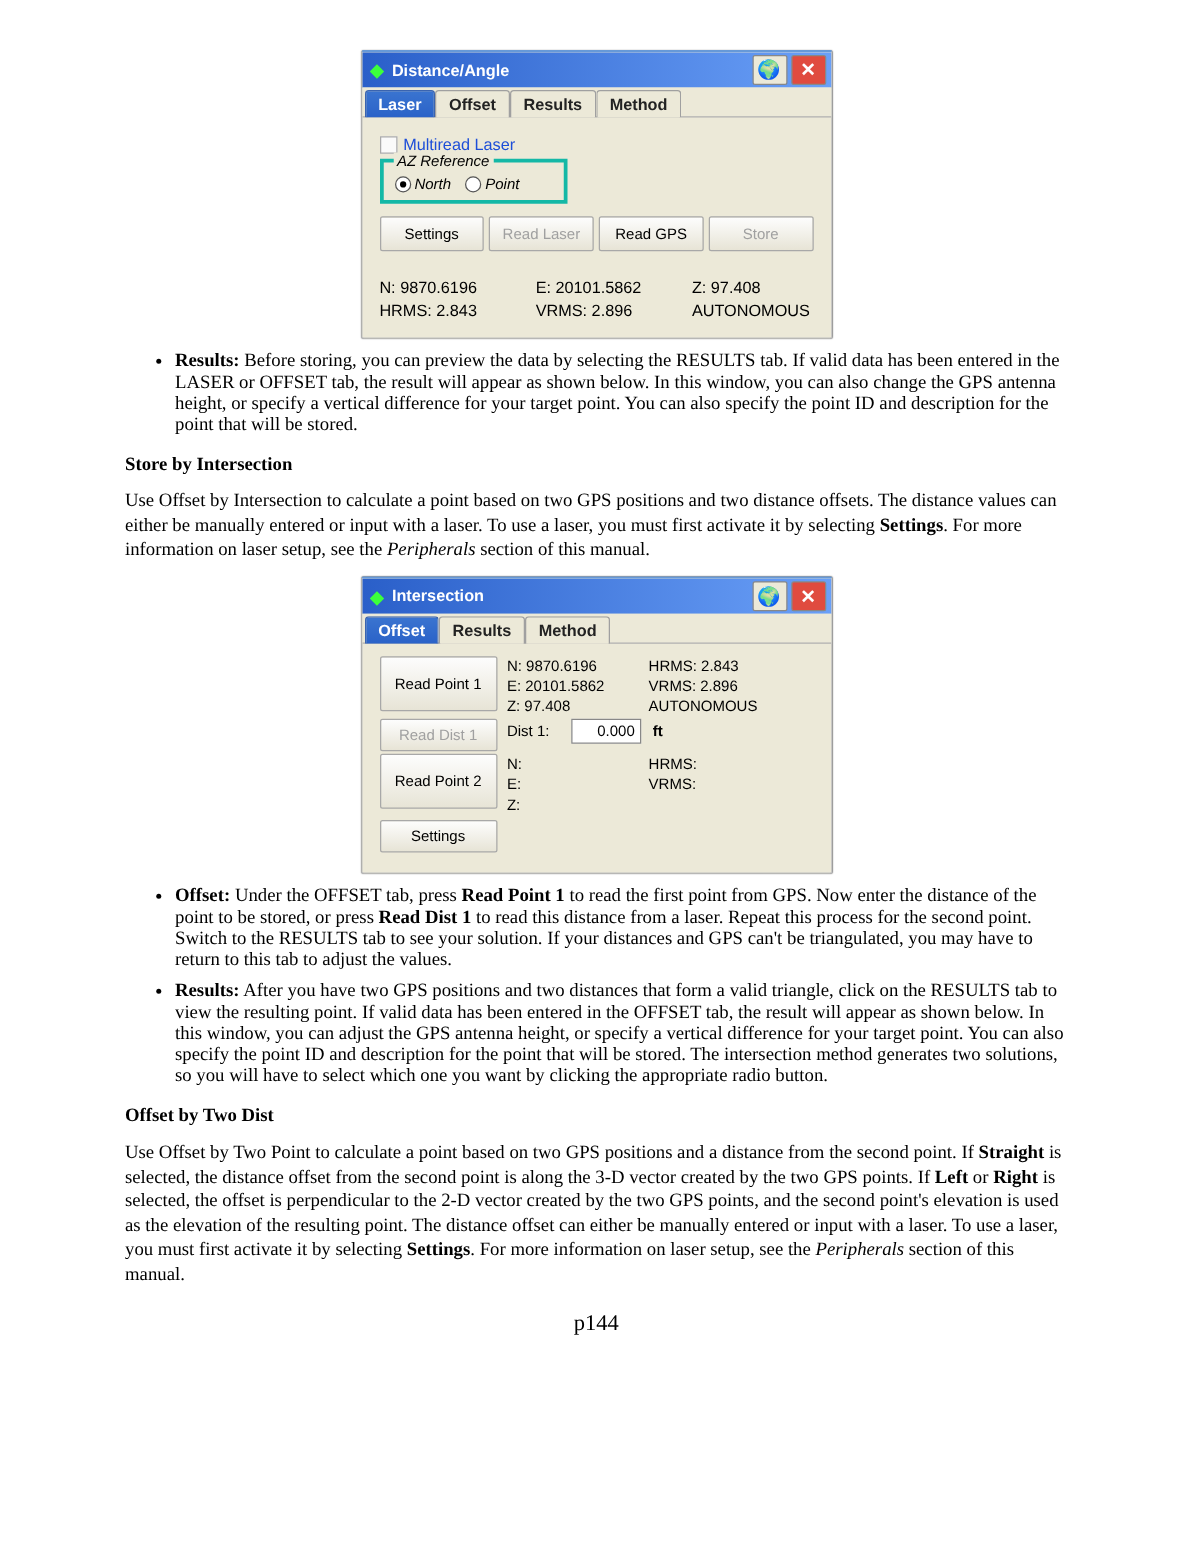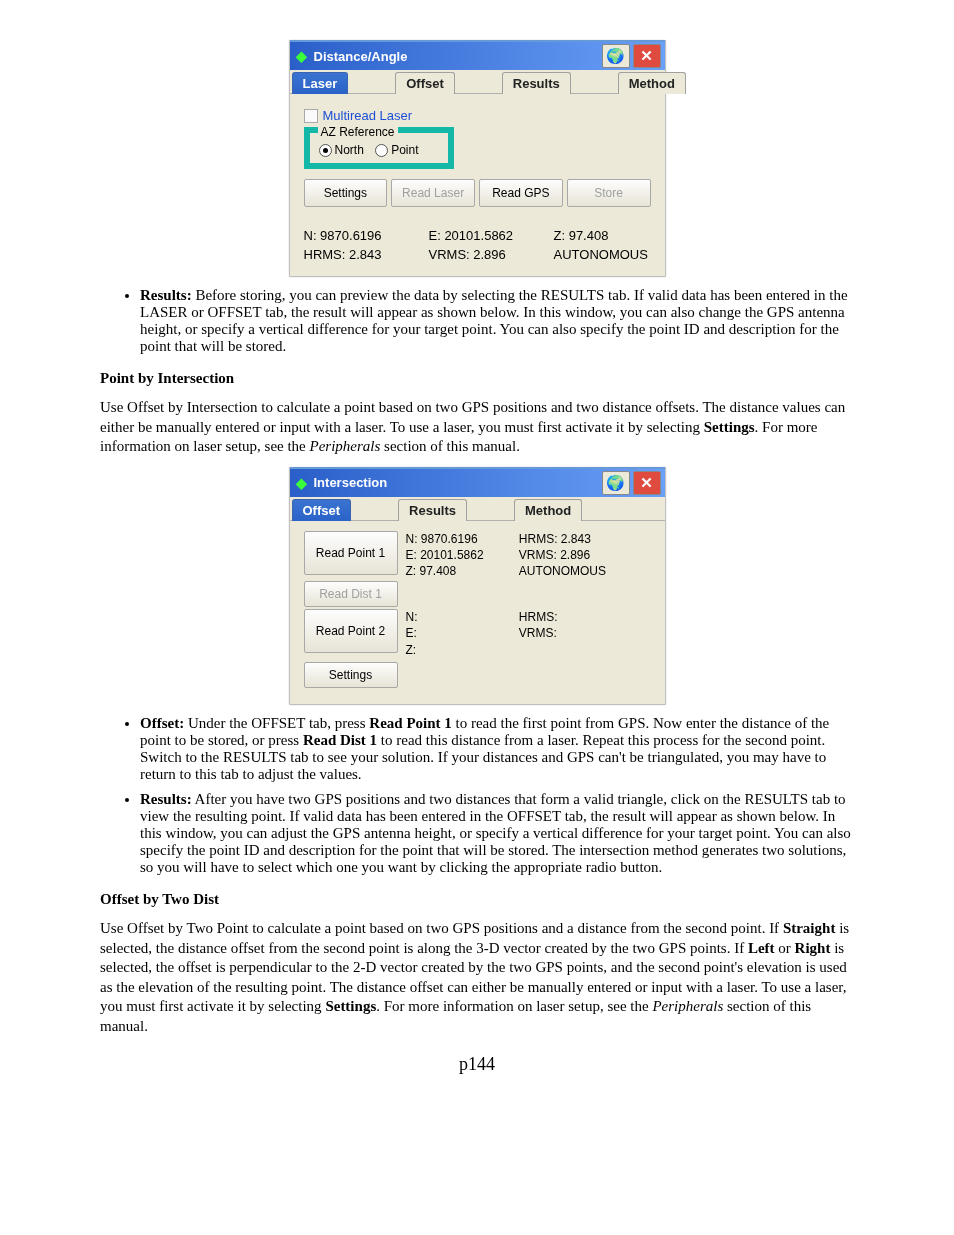--- a/index.html
+++ b/index.html
@@ -53,21 +53,20 @@
     font-weight: bold;
     border-radius: 2px;
   }
   .title-btn.globe { color: #058d2f; font-size: 15px; }
   .title-btn.close { background: #e04b3f; color: #fff; font-size: 15px; font-family: Arial; }
   .tabbar {
     display: flex;
     padding: 1px 2px 0 2px;
     background: #ece9d8;
     border-bottom: 1px solid #b0b0b0;
-    gap: 47px;
   }
   .tab {
     padding: 3px 10px;
     border: 1px solid #a0a0a0;
     border-bottom: none;
     background: #ece9d8;
     margin-right: 0px;
     font-family: Tahoma, Arial, sans-serif;
     font-weight: bold;
     color: #222;
@@ -82,25 +81,26 @@
     border-color: #3a64b0;
   }
   .panel {
     padding: 14px;
     font-family: Tahoma, Arial, sans-serif;
     font-size: 13px;
   }
   .fields-row { display:flex; }
   .fields-col { flex:1; line-height:1.55; }
   .fieldset {
-    border: 6px solid #14b8a6;
+    border: 3px solid #14b8a6;
     padding: 4px 8px 6px 8px;
     font-size: 12px;
     margin-top: 4px;
     position: relative;
+    font-style: italic;
   }
   .fieldset .legend {
     background:#ece9d8;
     position: relative;
     top:-12px;
     padding:0 3px;
     font-size:12px;
     display:inline-block;
   }
   .checkbox-row { display:flex; align-items:center; gap:5px; color:#1d4ed8; }
@@ -210,21 +210,21 @@
     </div>
   </div>
 </div>
 
 <ul class="body-list">
   <li>
     <span class="bold">Results:</span><span> Before storing, you can preview the data by selecting the RESULTS tab. If valid data has been entered in the LASER or OFFSET tab, the result will appear as shown below. In this window, you can also change the GPS antenna height, or specify a vertical difference for your target point. You can also specify the point ID and description for the point that will be stored.</span>
   </li>
 </ul>
 
-<p><span class="bold">Point by Intersection</span></p>
+<p><span class="bold">Store by Intersection</span></p>
 <p>
   <span>Use Offset by Intersection to calculate a point based on two GPS positions and two distance offsets. The distance values can either be manually entered or input with a laser. To use a laser, you must first activate it by selecting </span><span class="bold">Settings</span><span>. For more information on laser setup, see the </span><span class="ital">Peripherals</span><span> section of this manual.</span>
 </p>
 
 <div class="dialog-wrap">
   <div class="dialog">
     <div class="titlebar">
       <span class="title-icon">◆</span>
       <span class="title-text">Intersection</span>
       <div class="title-btn globe">🌍</div>
@@ -248,20 +248,25 @@
           <span class="right">
             <div>HRMS: 2.843</div>
             <div>VRMS: 2.896</div>
             <div>AUTONOMOUS</div>
           </span>
         </div>
       </div>
 
       <div class="inter-row">
         <div class="inter-btn disabled">Read Dist 1</div>
+        <div class="inter-data">
+          <span class="dist-label">Dist 1:</span>
+          <span class="input-box">0.000</span>
+          <span class="unit">ft</span>
+        </div>
       </div>
 
       <div class="inter-row">
         <div class="inter-btn" style="height:42px;">Read Point 2</div>
         <div class="inter-data">
           <span class="left">
             <div>N:</div>
             <div>E:</div>
             <div>Z:</div>
           </span>

